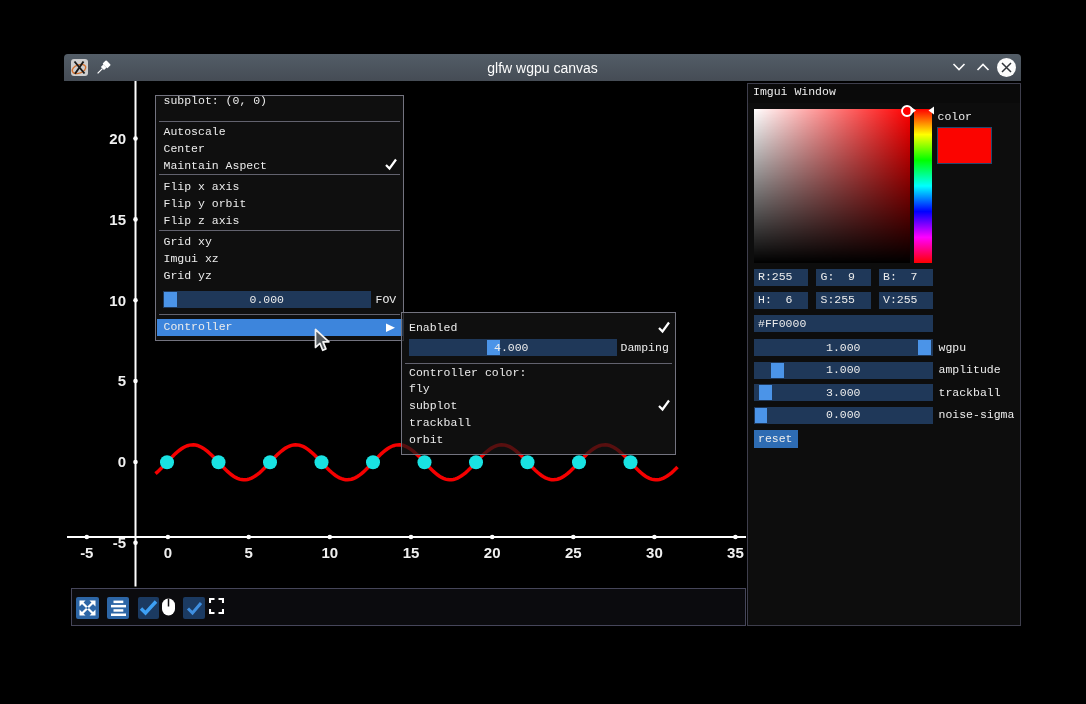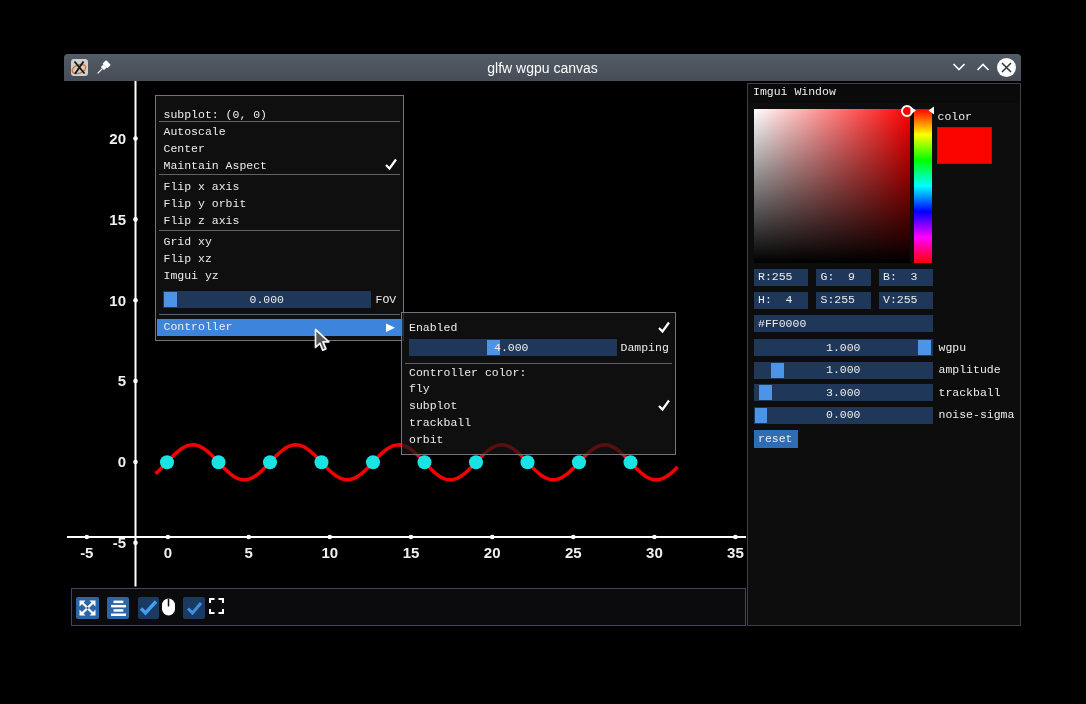--- a/index.html
+++ b/index.html
@@ -130,26 +130,26 @@
     <polygon points="26,0.5 20.5,4.5 26,8.5" fill="#fff"></polygon>
 </svg>
 <div class="t" style="left:937.5px;top:108.5px">color</div>
 <div class="abs" style="left:937px;top:127px;width:55px;height:37px;background:#fb0400;border:1px solid #24486f"></div>
 
 <div class="frame" style="left:753.5px;top:268.5px;width:54.5px;height:17px"></div>
 <div class="frame" style="left:816px;top:268.5px;width:54.5px;height:17px"></div>
 <div class="frame" style="left:878.5px;top:268.5px;width:54.5px;height:17px"></div>
 <div class="t" style="left:758px;top:269px">R:255</div>
 <div class="t" style="left:820.5px;top:269px">G:  9</div>
-<div class="t" style="left:883px;top:269px">B:  3</div>
+<div class="t" style="left:883px;top:269px">B:  7</div>
 
 <div class="frame" style="left:753.5px;top:291.5px;width:54.5px;height:17px"></div>
 <div class="frame" style="left:816px;top:291.5px;width:54.5px;height:17px"></div>
 <div class="frame" style="left:878.5px;top:291.5px;width:54.5px;height:17px"></div>
-<div class="t" style="left:758px;top:292px">H:  4</div>
+<div class="t" style="left:758px;top:292px">H:  6</div>
 <div class="t" style="left:820.5px;top:292px">S:255</div>
 <div class="t" style="left:883px;top:292px">V:255</div>
 
 <div class="frame" style="left:753.5px;top:315px;width:179.5px;height:17px"></div>
 <div class="t" style="left:758px;top:315.5px">#FF0000</div>
 
 <div class="frame" style="left:753.5px;top:339px;width:179.5px;height:17px"></div>
 <div class="grab" style="left:918px;top:340px"></div>
 <div class="t" style="left:826px;top:339.5px">1.000</div>
 <div class="t" style="left:938.5px;top:339.5px">wgpu</div>
@@ -163,36 +163,36 @@
 <div class="t" style="left:938.5px;top:384.5px">trackball</div>
 <div class="frame" style="left:753.5px;top:406.5px;width:179.5px;height:17px"></div>
 <div class="grab" style="left:754.5px;top:407.5px"></div>
 <div class="t" style="left:826px;top:407px">0.000</div>
 <div class="t" style="left:938.5px;top:407px">noise-sigma</div>
 
 <div class="abs" style="left:753.5px;top:429.5px;width:44px;height:18px;background:#2e6cb3"></div>
 <div class="t" style="left:758px;top:430.5px">reset</div>
 
 <div class="popup" style="left:155px;top:95px;width:249px;height:246px"></div>
-<div class="t" style="left:163.5px;top:107px">subplot: (0, 0)</div>
+<div class="t" style="left:163.5px;top:93px">subplot: (0, 0)</div>
 <div class="sep" style="left:159px;top:120.6px;width:241px"></div>
 <div class="t" style="left:163.5px;top:123.9px">Autoscale</div>
 <div class="t" style="left:163.5px;top:141.1px">Center</div>
 <div class="t" style="left:163.5px;top:157.9px">Maintain Aspect</div>
 <svg class="abs" style="left:384px;top:158px" width="14" height="13" viewBox="0 0 14 13">
     <polyline points="2,7 5.5,10.5 12,1.5" fill="none" stroke="#fff" stroke-width="2.2"></polyline>
   </svg>
 <div class="sep" style="left:159px;top:173.8px;width:241px"></div>
 <div class="t" style="left:163.5px;top:179.4px">Flip x axis</div>
 <div class="t" style="left:163.5px;top:196.2px">Flip y orbit</div>
 <div class="t" style="left:163.5px;top:213px">Flip z axis</div>
 <div class="sep" style="left:159px;top:230.2px;width:241px"></div>
 <div class="t" style="left:163.5px;top:233.5px">Grid xy</div>
-<div class="t" style="left:163.5px;top:250.6px">Flip xz</div>
-<div class="t" style="left:163.5px;top:267.8px">Imgui yz</div>
+<div class="t" style="left:163.5px;top:250.6px">Imgui xz</div>
+<div class="t" style="left:163.5px;top:267.8px">Grid yz</div>
 <div class="frame" style="left:163px;top:291px;width:208px;height:17px"></div>
 <div class="grab" style="left:164px;top:292px"></div>
 <div class="t" style="left:249.5px;top:291.5px">0.000</div>
 <div class="t" style="left:375.5px;top:291.5px">FOV</div>
 <div class="sep" style="left:159px;top:313.5px;width:241px"></div>
 <div class="abs" style="left:156.5px;top:318.5px;width:246px;height:17.5px;background:#3d85dc"></div>
 <div class="t" style="left:163.5px;top:319px">Controller</div>
 <svg class="abs" style="left:385px;top:322.5px" width="11" height="10" viewBox="0 0 11 10">
     <polygon points="1,0.5 10,4.75 1,9" fill="#fff"></polygon>
   </svg>

